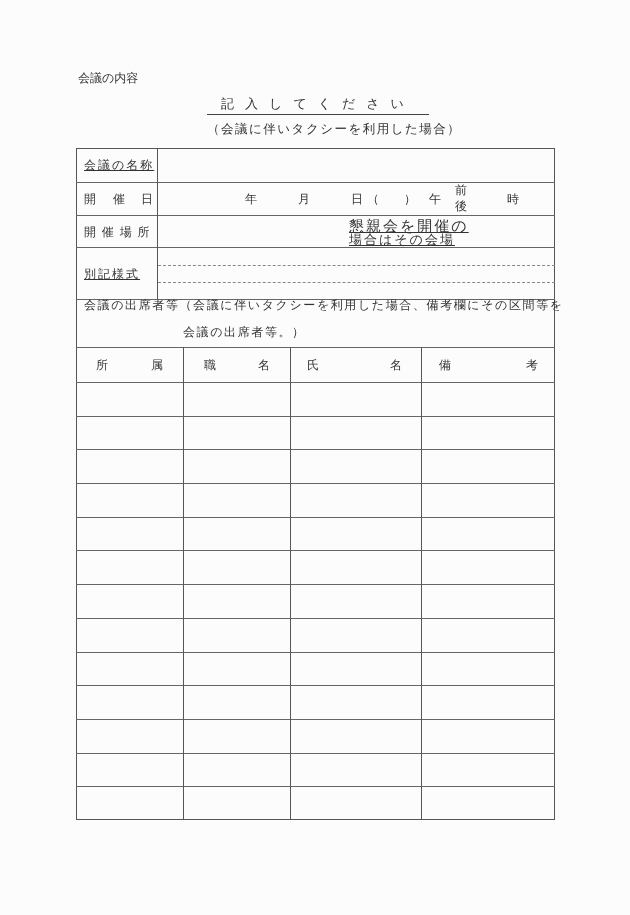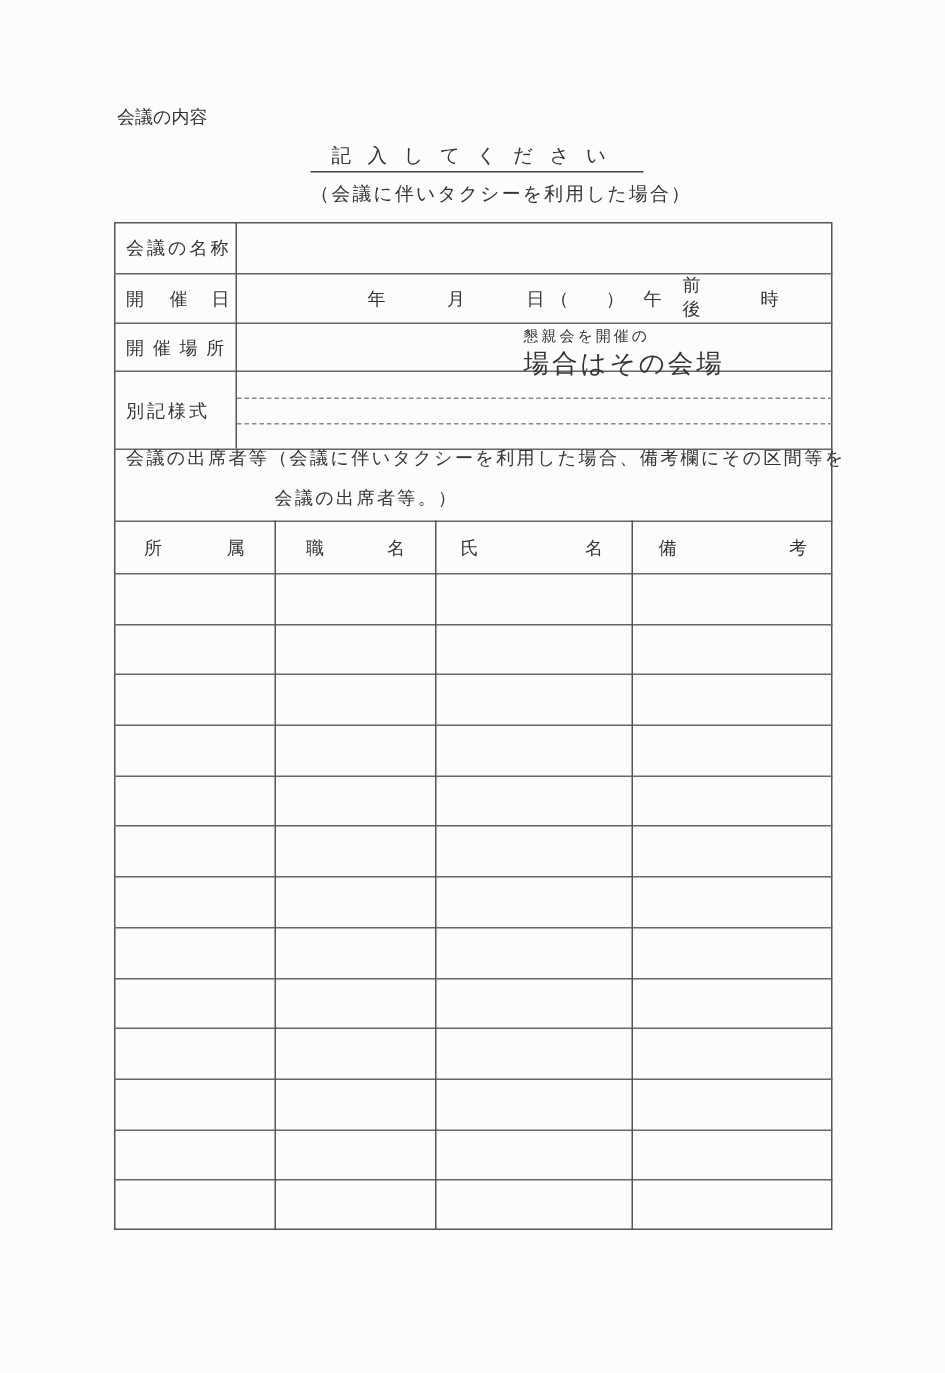--- a/index.html
+++ b/index.html
@@ -6,21 +6,21 @@
   body { width:630px; height:915px; position:relative; font-family:"DejaVu Serif","Liberation Serif",serif; color:#333; }
   .abs { position:absolute; }
   .note { left:78px; top:70px; font-size:12px; }
   .title { left:207px; top:95px; width:222px; font-size:13px; letter-spacing:11px; text-align:center; border-bottom:1px solid #444; padding-bottom:1px; white-space:nowrap; }
   .subtitle { left:207px; top:121px; font-size:12.5px; letter-spacing:1.5px; white-space:nowrap; }
   .frame { left:76px; top:148px; width:479px; height:672px; border:1px solid #555; box-sizing:border-box; }
   .hl { position:absolute; left:76px; width:479px; height:0; border-top:1px solid #666; }
   .vl { position:absolute; width:0; border-left:1px solid #555; }
   .dash { position:absolute; left:158px; width:397px; height:0; border-top:1px dashed #888; }
   .lbl { position:absolute; font-size:12px; white-space:nowrap; }
-  .spaced { letter-spacing:2px; }
+  .spaced { letter-spacing:2px;text-decoration:underline; }
 </style>
 </head>
 <body>
 
 <div class="abs note">会議の内容</div>
 <div class="abs title">記入してください</div>
 <div class="abs subtitle">（会議に伴いタクシーを利用した場合）</div>
 
 <div class="abs frame"></div>
 
@@ -63,22 +63,22 @@
 <div class="lbl" style="left:245px; top:191px">年</div>
 <div class="lbl" style="left:298px; top:191px">月</div>
 <div class="lbl" style="left:351px; top:191px; letter-spacing:4px">日（</div>
 <div class="lbl" style="left:404px; top:191px">）</div>
 <div class="lbl" style="left:429px; top:191px">午</div>
 <div class="lbl" style="left:455px; top:182px">前</div>
 <div class="lbl" style="left:455px; top:198px">後</div>
 <div class="lbl" style="left:507px; top:191px">時</div>
 
 <div class="lbl" style="left:84px; top:224px; letter-spacing:1px">開 催 場 所</div>
-<div class="lbl spaced" style="left:349px; top:217px; font-size:10px">懇親会を開催の</div>
-<div class="lbl spaced" style="left:349px; top:231px; font-size:17px">場合はその会場</div>
+<div class="lbl spaced" style="left:349px; top:217px; font-size:15px">懇親会を開催の</div>
+<div class="lbl spaced" style="left:349px; top:231px; font-size:13px">場合はその会場</div>
 <div class="abs" style="left:158px; top:216px; width:396px; height:30px"></div>
 
 <div class="lbl spaced" style="left:84px; top:266px">別記様式</div>
 <div class="abs" style="left:158px; top:248px; width:396px; height:50px"></div>
 
 <div class="lbl" style="left:84px; top:297px; letter-spacing:1.6px">会議の出席者等（会議に伴いタクシーを利用した場合、備考欄にその区間等を</div>
 <div class="lbl" style="left:183px; top:324px; letter-spacing:1.6px">会議の出席者等。）</div>
 
 <div class="lbl" style="left:96px; top:357px">所</div>
 <div class="lbl" style="left:151px; top:357px">属</div>

